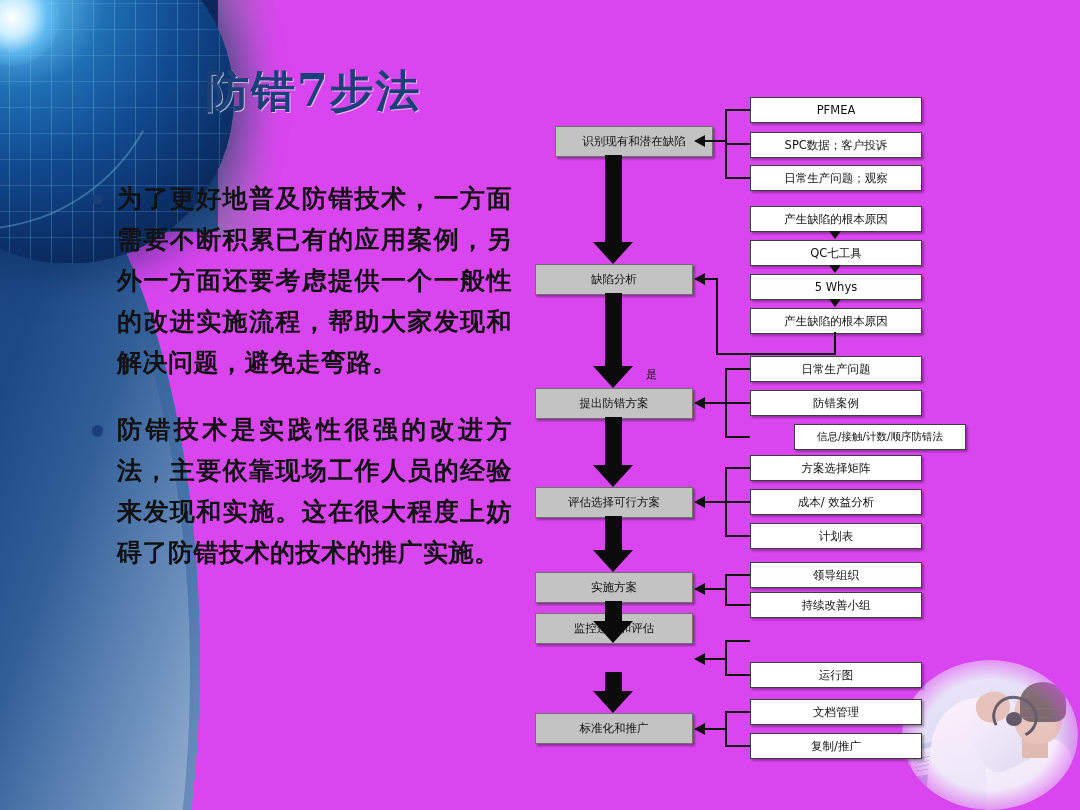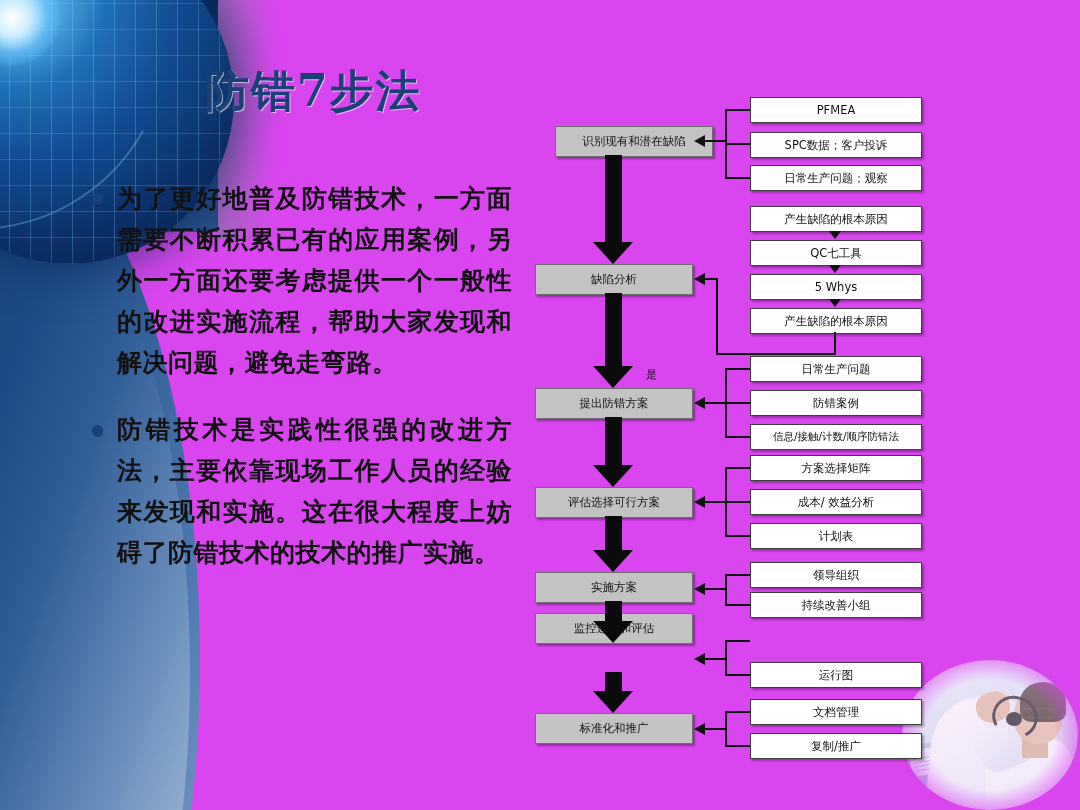--- a/index.html
+++ b/index.html
@@ -113,21 +113,21 @@
     font-family:"DejaVu Sans","Liberation Sans",sans-serif;
   }
   .toolbox{
     position:absolute;width:170px;height:24px;
     background:#ffffff;border:1px solid #3d3d3d;
     box-shadow:2px 2px 2px rgba(0,0,0,.30);
     display:flex;align-items:center;justify-content:center;
     font-size:11.5px;color:#111;white-space:nowrap;
     font-family:"DejaVu Sans","Liberation Sans",sans-serif;
   }
-  .toolbox.tight{font-size:10.5px;}
+  .toolbox.tight{font-size:10.5px;margin-left:44px;}
 
   
   .mainarrow{position:absolute;left:85px;}
   .mainarrow .shaft{position:absolute;left:0;top:0;width:17px;background:#0b0b0b;}
   .mainarrow .head{
     position:absolute;left:-12px;width:0;height:0;
     border-left:20.5px solid transparent;border-right:20.5px solid transparent;
     border-top:22px solid #0b0b0b;
   }
 

